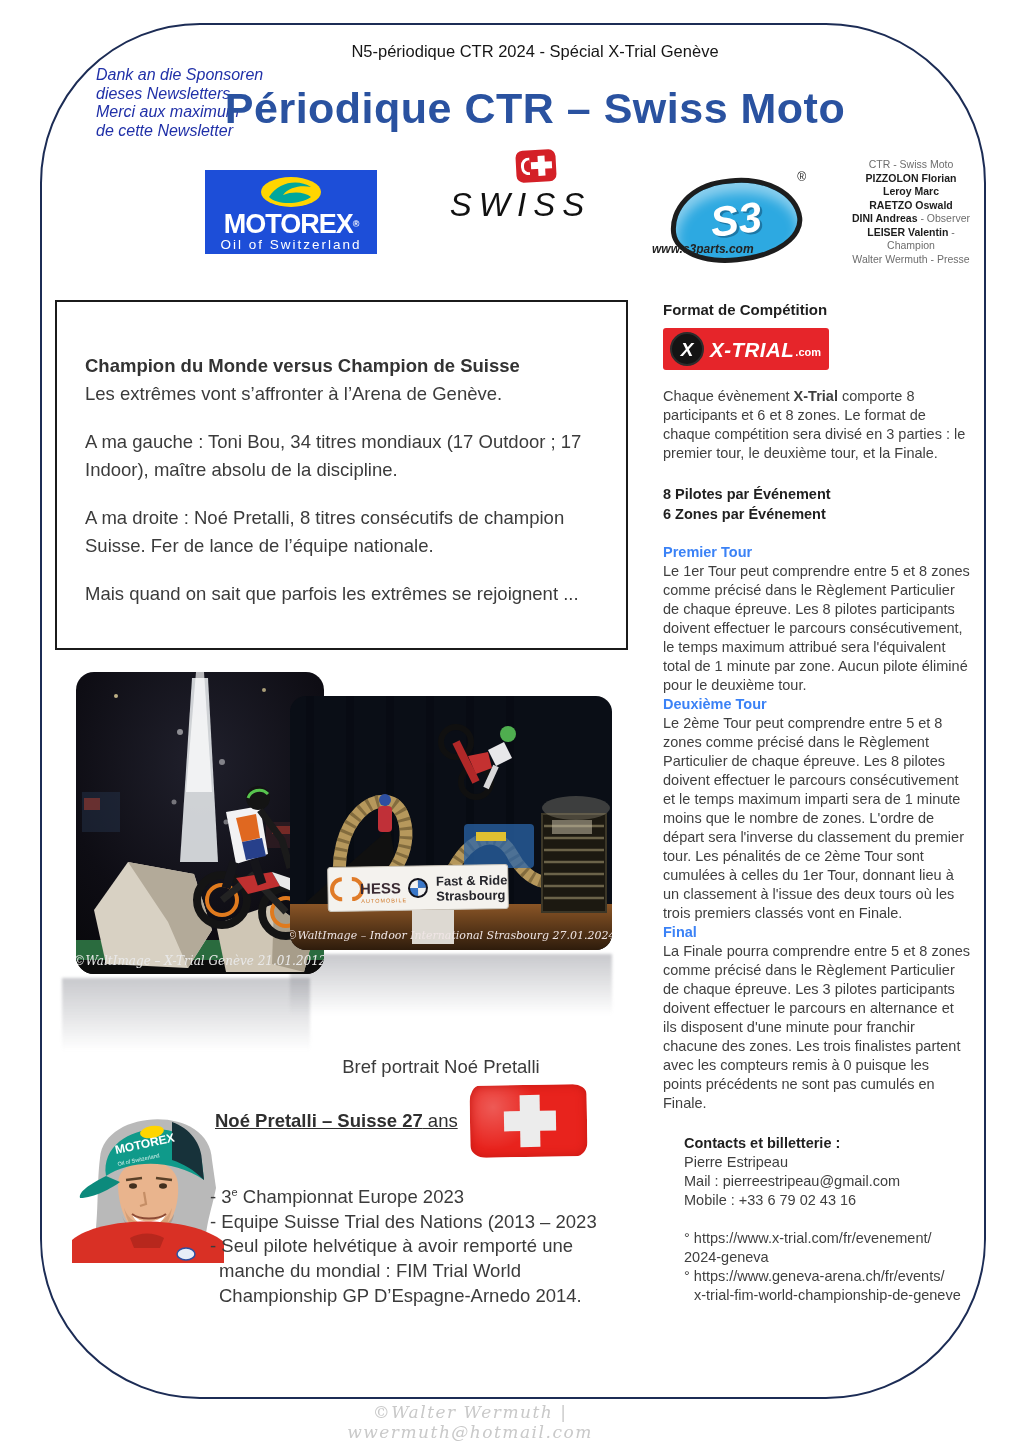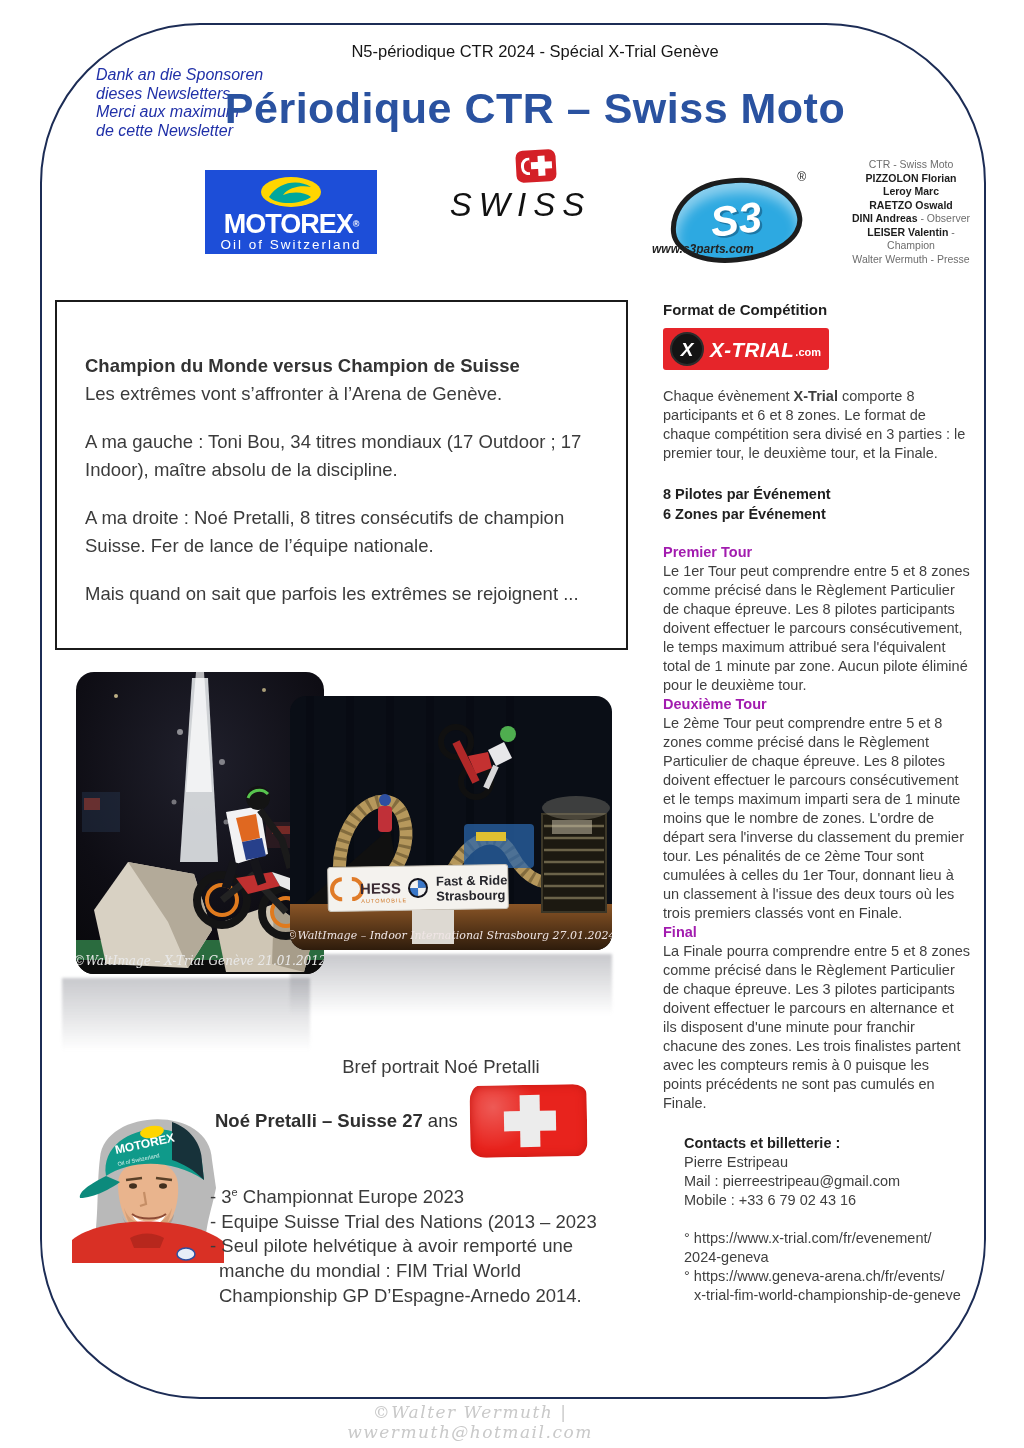--- a/index.html
+++ b/index.html
@@ -91,31 +91,31 @@
   .xt-badge{width:30px;height:30px;border-radius:50%;background:#141414;color:#fff;
     display:flex;align-items:center;justify-content:center;font-weight:900;font-style:italic;
     font-size:19px;border:2px solid #2c2c2c;}
   .xt-text{color:#fff;font-weight:900;font-style:italic;font-size:20.5px;margin-left:6px;
     letter-spacing:.5px;}
   .xt-com{color:#fff;font-weight:bold;font-size:11px;align-self:flex-end;
     margin:0 0 8px 1px;}
   .intro{margin-top:17px;}
   .bold-lines{margin-top:21px;font-weight:bold;color:#1f1f1f;line-height:20px;}
   .sec-wrap{margin-top:19px;}
-  .sec-title{font-weight:bold;color:#a21caf;}
+  .sec-title{font-weight:bold;color:#3b82f6;}
   .contacts{margin-top:21px;padding-left:21px;}
   .contacts .c-h{font-weight:bold;color:#1f1f1f;}
   .links{margin-top:19px;padding-left:21px;}
   .links .indent{padding-left:10px;}
 
   
   .bref-heading{left:261px;top:1056px;width:360px;text-align:center;font-size:18.5px;
     color:#3b3b3b;}
   .portrait{left:60px;top:1088px;width:172px;height:175px;}
-  .name-line{left:215px;top:1110px;font-size:18.5px;color:#2f2f2f;}
+  .name-line{left:215px;top:1110px;font-size:18.5px;color:#2f2f2f;text-decoration:underline;}
   .name-line .nb{font-weight:bold;}
   .flag{left:470px;top:1085px;width:117px;height:72px;background:
     radial-gradient(circle at 20% 30%, rgba(255,255,255,.25), rgba(255,255,255,0) 40%),
     #e8231d;
     border-radius:10px 14px 12px 16px/16px 10px 14px 12px;transform:rotate(-1deg);
     box-shadow:inset 0 0 10px #c41812;}
   .flag .fv{position:absolute;left:50px;top:10px;width:20px;height:52px;background:#ececec;}
   .flag .fh{position:absolute;left:34px;top:26px;width:52px;height:20px;background:#ececec;}
   .bullets{left:210px;top:1180px;font-size:18.5px;line-height:24.6px;color:#3b3b3b;}
   .bullets .ind{padding-left:9px;}

